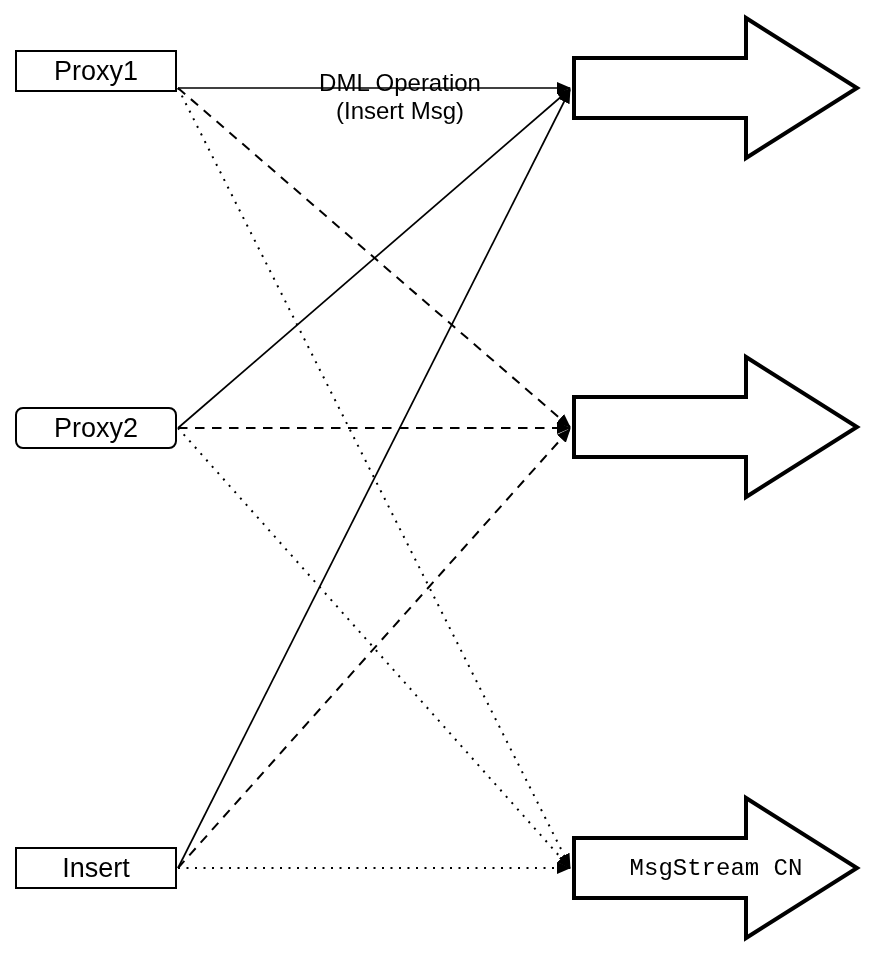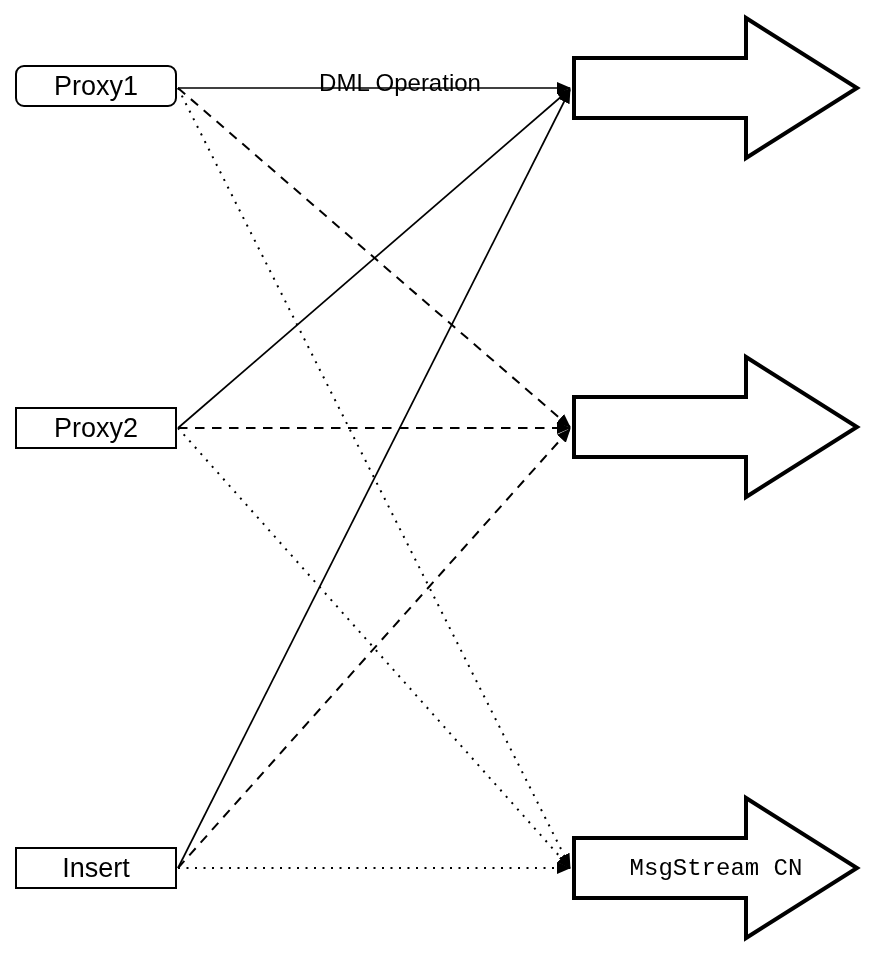--- a/index.html
+++ b/index.html
@@ -102,26 +102,27 @@
     <line class="edge-dashed" x1="178" y1="868" x2="570" y2="429" marker-end="url(#arrowhead)"></line>
     <line class="edge-dotted" x1="178" y1="868" x2="570" y2="868" marker-end="url(#arrowhead)"></line>
 
     <polygon class="block-arrow" points="574,58 746,58 746,18 857,88 746,158 746,118 574,118"></polygon>
     <polygon class="block-arrow" points="574,397 746,397 746,357 857,427 746,497 746,457 574,457"></polygon>
     <polygon class="block-arrow" points="574,838 746,838 746,798 857,868 746,938 746,898 574,898"></polygon>
   </svg>
 
   <div class="annotation">
     <div>DML Operation</div>
+    <div>(Insert Msg)</div>
   </div>
 
-  <div class="proxy-box" style="top:65px;border-radius:9px;">
+  <div class="proxy-box" style="top:50px;">
     <span>Proxy1</span>
   </div>
-  <div class="proxy-box" style="top:407px;">
+  <div class="proxy-box" style="top:407px;border-radius:8px;">
     <span>Proxy2</span>
   </div>
   <div class="proxy-box" style="top:847px;">
     <span>Insert</span>
   </div>
 
   <div class="stream-label" style="left:716px; top:869px;font-family:Liberation Mono, monospace;">MsgStream CN</div>
 
 </div>
 

